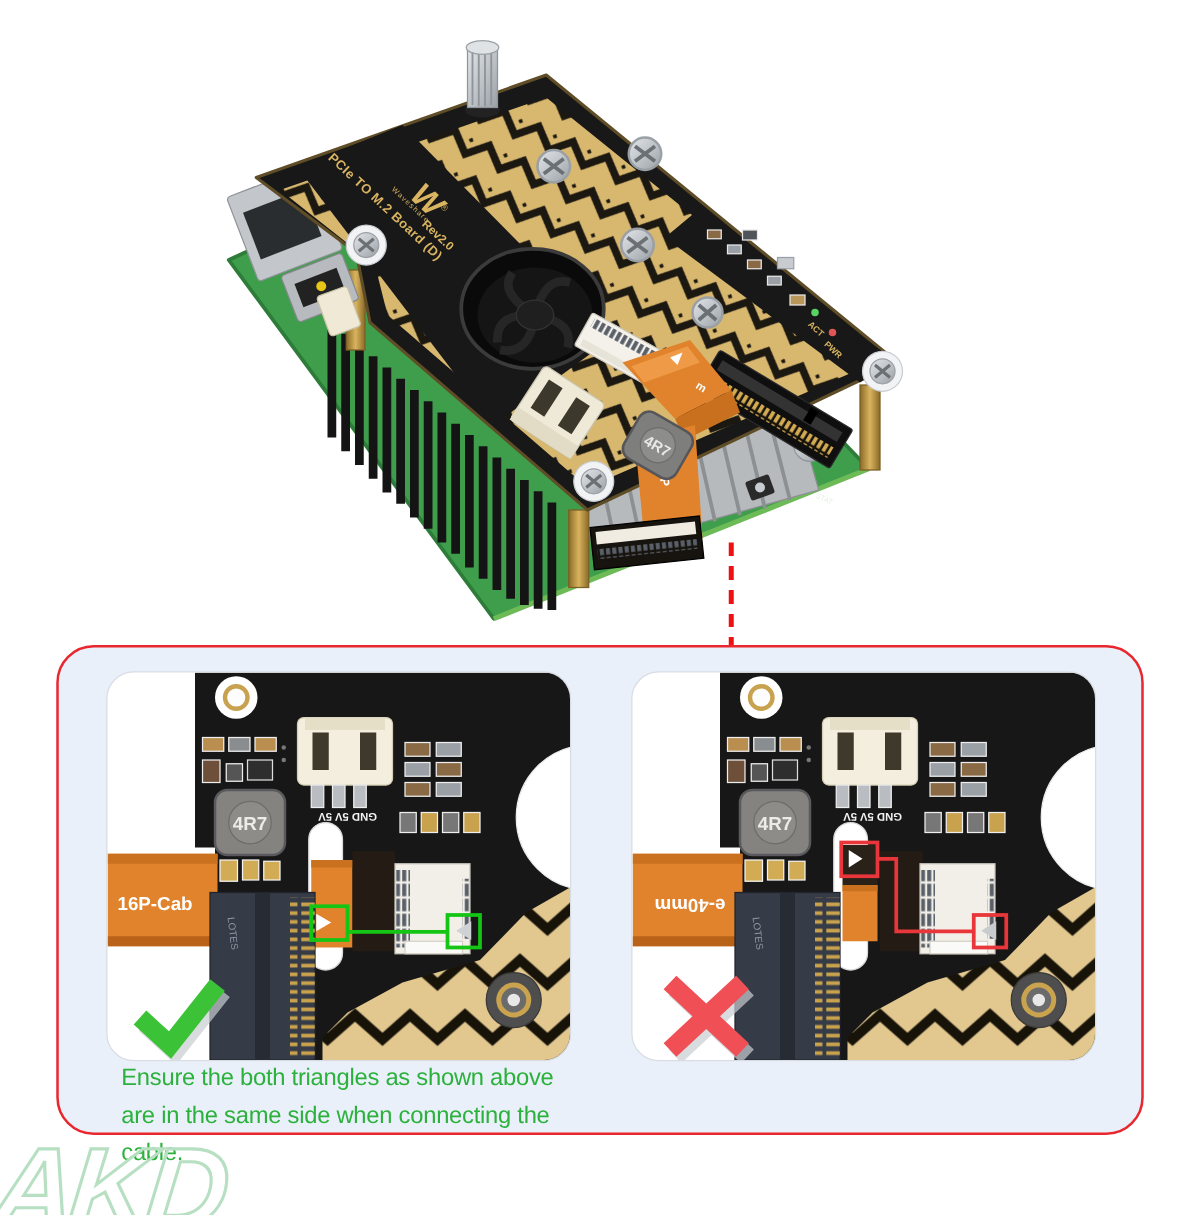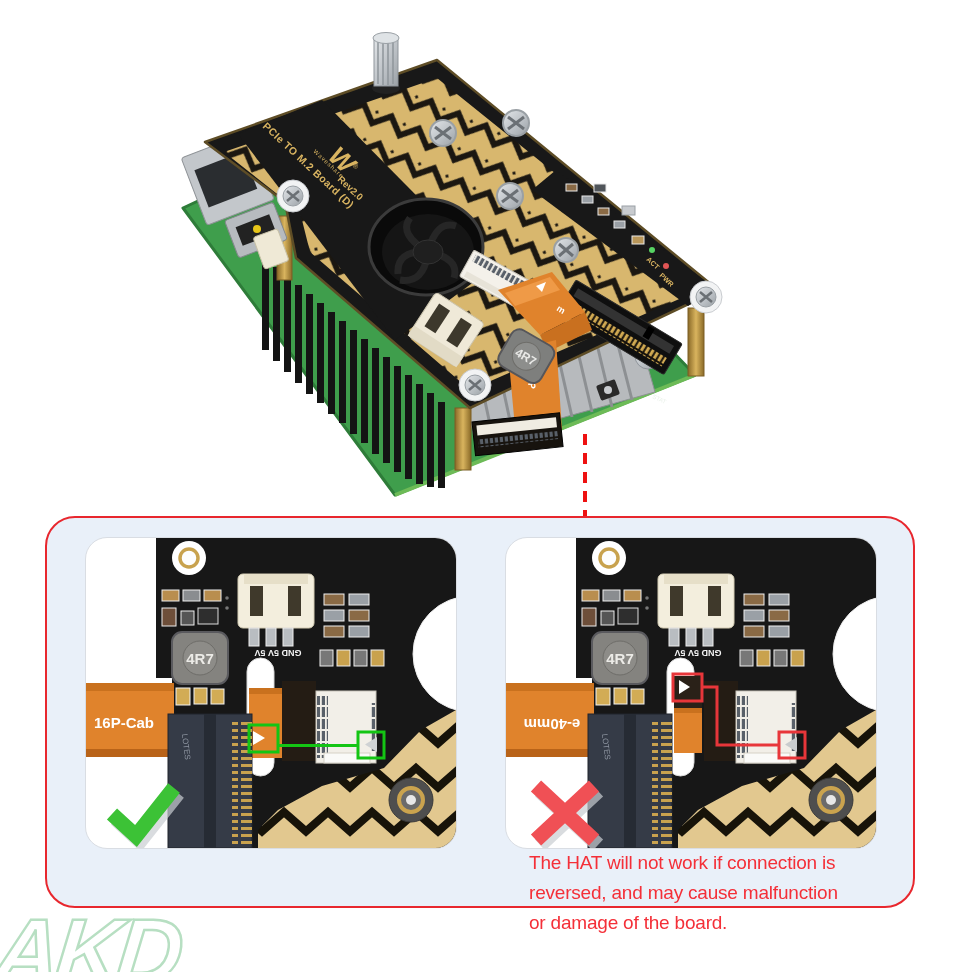--- a/index.html
+++ b/index.html
@@ -429,21 +429,21 @@
           <rect x="273" y="194" width="26" height="26"></rect>
           <path d="M196,149 L211,149 L211,207 L273,207"></path>
         </g>
         <g>
           <path d="M30,248 L88,302 M88,248 L30,302" stroke="#c9cdd1" stroke-width="15" fill="none" opacity="0.7" transform="translate(4,5)"></path>
           <path d="M30,248 L88,302 M88,248 L30,302" stroke="#f05055" stroke-width="15" fill="none"></path>
         </g>
       </svg>
     </div>
 
-    <div class="caption bad">
-      <div>The HAT will not work if connection is</div>
-      <div>reversed, and may cause malfunction</div>
-      <div>or damage of the board.</div>
+    <div class="caption ok">
+      <div>Ensure the both triangles as shown above</div>
+      <div>are in the same side when connecting the</div>
+      <div>cable.</div>
     </div>
   </div>
 
   <div class="watermark">AKD</div>
 </div>
 
 </body></html>

